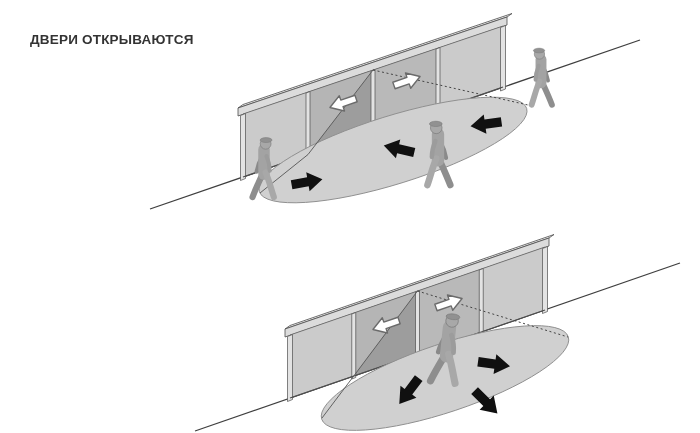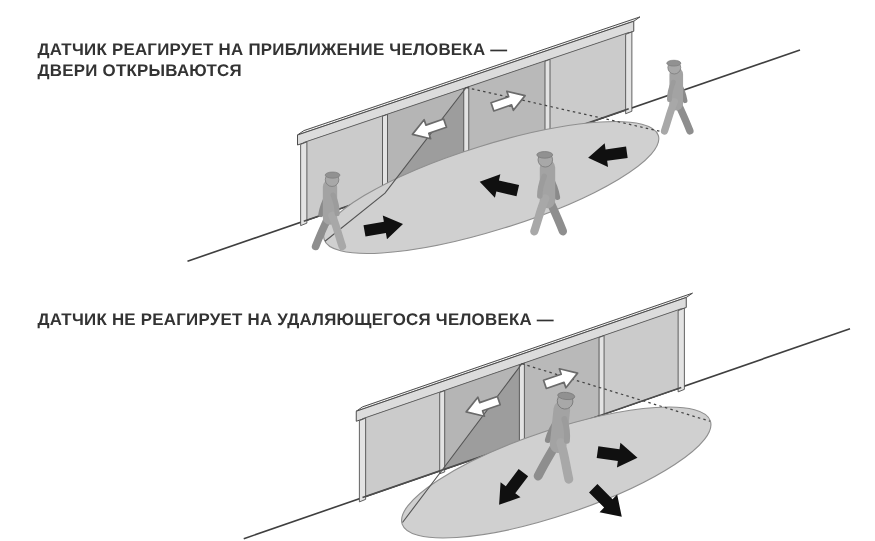--- a/index.html
+++ b/index.html
@@ -15,26 +15,24 @@
   #title-approach{top:31px;}
   #title-depart{top:247px;}
   svg.diagram{position:absolute;left:0;top:0;z-index:1;}
 </style>
 </head>
 <body>
 
 <div class="stage">
 
   <div class="panel-title" id="title-approach">
-    <span class="line">ДАТЧИК РЕАГИРУЕТ НА ПРИБЛИЖЕНИЕ ЧЕЛОВЕКА —</span>
     <span class="line">ДВЕРИ ОТКРЫВАЮТСЯ</span>
   </div>
 
   <div class="panel-title" id="title-depart">
-    <span class="line">ДАТЧИК НЕ РЕАГИРУЕТ НА УДАЛЯЮЩЕГОСЯ ЧЕЛОВЕКА —</span>
   </div>
 
   <svg class="diagram" width="700" height="433" viewBox="0 0 700 433" aria-hidden="true">
     <defs>
 
       <path id="move-arrow" d="M-17,-5 L1,-5 L1,-10.5 L17,0 L1,10.5 L1,5 L-17,5 Z"></path>
 
       <g id="slide-arrow">
         <path d="M-12,-3 L1,-3 L1,-7 L12,0 L1,7 L1,3 L-12,3 Z" fill="#ffffff" stroke="#6b6b6b" stroke-width="1.2" stroke-linejoin="round"></path>
       </g>

